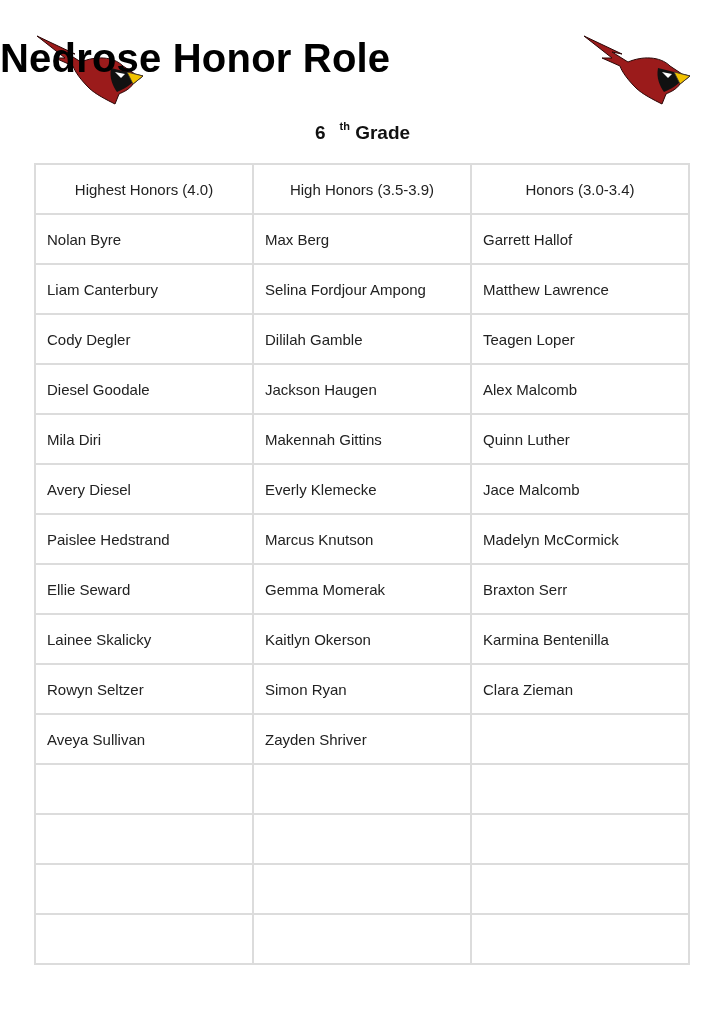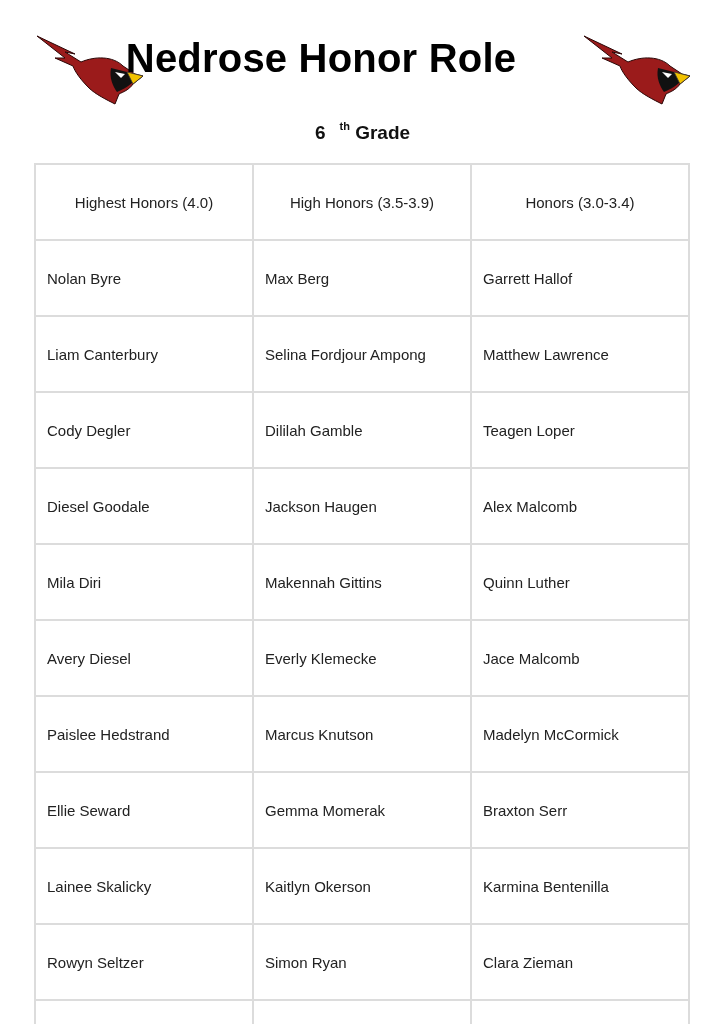--- a/index.html
+++ b/index.html
@@ -1,24 +1,24 @@
 <!DOCTYPE html>
 <html><head>
 <meta charset="utf-8">
 <style>
   html, body { margin: 0; padding: 0; background: #ffffff; }
   body { width: 725px; height: 1024px; position: relative; overflow: hidden; font-family: "Liberation Sans", sans-serif; color: #111; }
   .logo { position: absolute; top: 32px; width: 112px; height: 76px; }
   .logo.left { left: 35px; }
   .logo.right { left: 582px; }
-  .title { position: absolute; top: 36px; left: 0; width: 642px; text-align: center; font-size: 40px; font-weight: bold; letter-spacing: 0.2px; color: #000; }
+  .title { position: absolute; top: 36px; left: 0; width: 642px; font-size: 40px; font-weight: bold; letter-spacing: 0.2px; color: #000; }
   .subtitle { position: absolute; top: 122px; left: 0; width: 725px; text-align: center; font-size: 19px; font-weight: bold; color: #111; }
   .subtitle sup { font-size: 11px; position: relative; top: -2px; margin-left: 14px; }
   table.honor { position: absolute; top: 163px; left: 34px; width: 656px; border-collapse: collapse; table-layout: fixed; }
-  table.honor td, table.honor th { border: 2px solid #dcdcdc; height: 42px; padding: 16px 11px; font-size: 15px; font-weight: normal; color: #222; text-align: left; overflow: hidden; white-space: nowrap; }
+  table.honor td, table.honor th { border: 2px solid #dcdcdc; height: 42px; padding: 3px 11px; font-size: 15px; font-weight: normal; color: #222; text-align: left; overflow: hidden; white-space: nowrap; }
   table.honor th { text-align: center; }
 </style>
 </head>
 <body>
 
 <svg class="logo left" viewBox="0 0 112 76">
   <path d="M2,4 L40,22 L30,20 L46,30 C60,24 78,24 88,34 L100,42 L108,44 L98,52 C94,58 88,60 84,62 L80,72 C72,68 60,62 54,56 C46,48 40,40 38,34 L20,26 L30,26 Z" fill="#9b1b1b" stroke="#2a0606" stroke-width="1"></path>
   <path d="M76,36 L92,40 L98,50 C92,56 86,58 82,60 C78,54 74,46 76,36 Z" fill="#111"></path>
   <path d="M80,40 L90,42 L86,46 Z" fill="#ffffff"></path>
   <path d="M92,40 L108,44 L98,52 Z" fill="#f2c200" stroke="#333" stroke-width="0.8"></path>
@@ -88,20 +88,25 @@
         <td>Lainee Skalicky</td>
         <td>Kaitlyn Okerson</td>
         <td>Karmina Bentenilla</td>
       </tr>
     <tr>
         <td>Rowyn Seltzer</td>
         <td>Simon Ryan</td>
         <td>Clara Zieman</td>
       </tr>
     <tr>
+        <td>Aveya Sullivan</td>
+        <td>Zayden Shriver</td>
+        <td></td>
+      </tr>
+    <tr>
         <td></td>
         <td></td>
         <td></td>
       </tr>
     <tr>
         <td></td>
         <td></td>
         <td></td>
       </tr>
     <tr>

